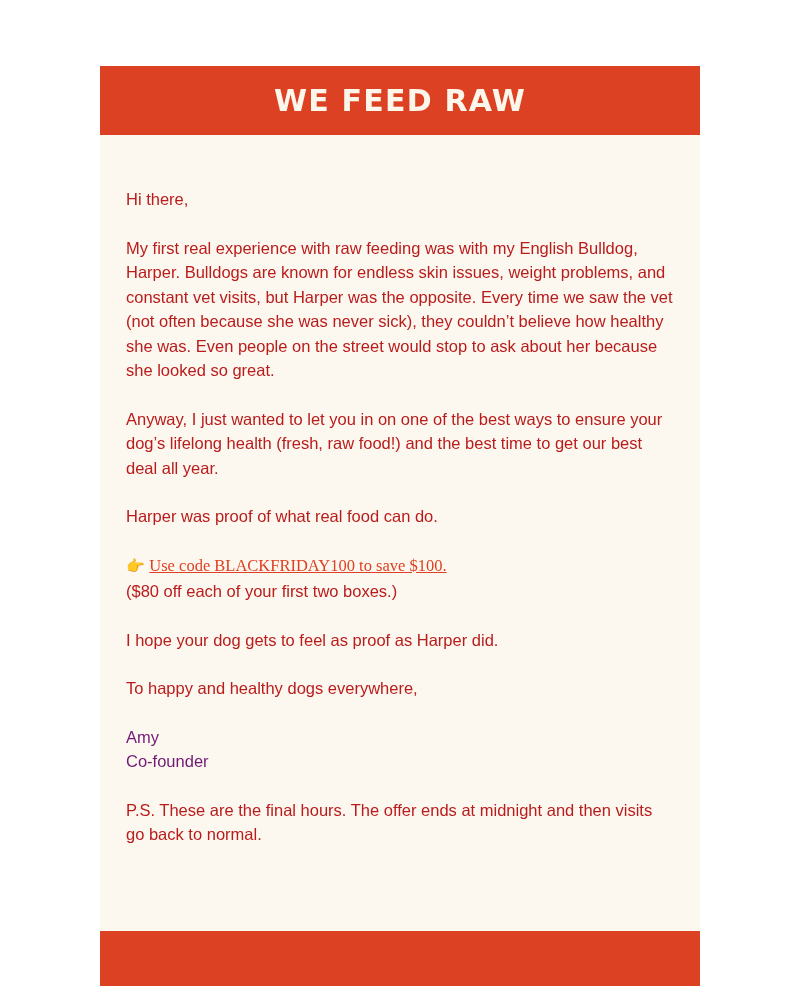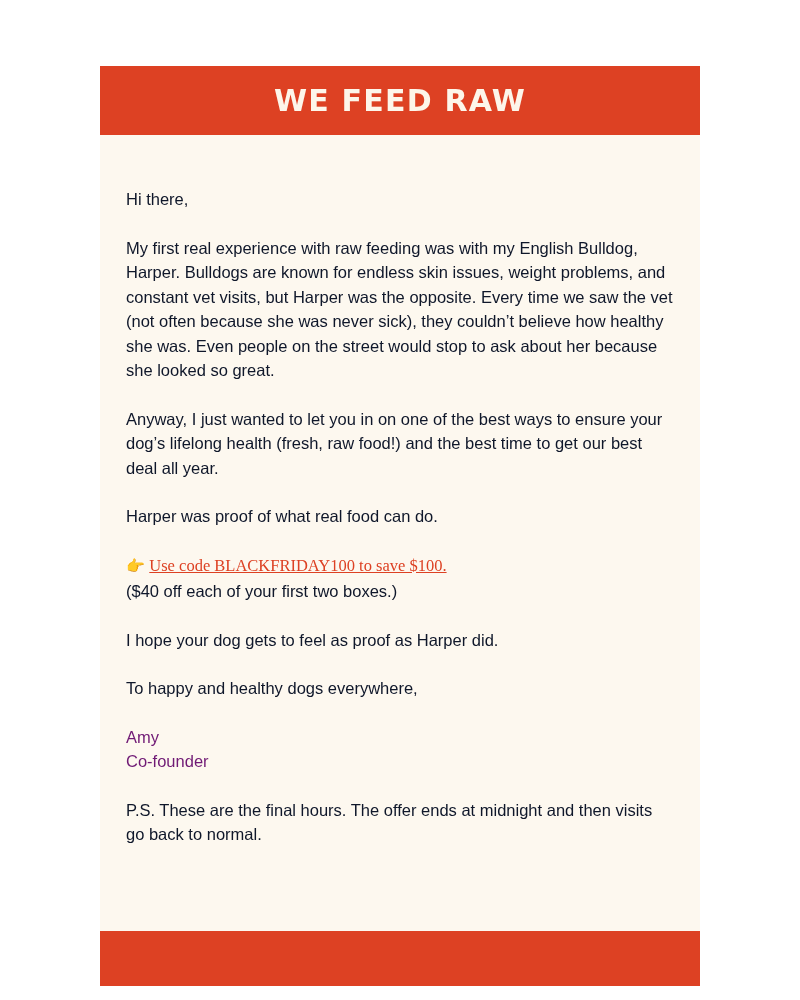--- a/index.html
+++ b/index.html
@@ -43,21 +43,21 @@
     background: #fdf8ef;
     padding: 52px 24px 60px 24px;
     min-height: 740px;
     box-sizing: border-box;
   }
   .body-inner {
     width: 548px;
     margin: 0 auto;
   }
   .para {
-    color: #0f172a;
+    color: #b91c1c;
     font-size: 16.5px;
     line-height: 24.5px;
     margin: 0 0 24px 0;
     font-family: "Liberation Sans", sans-serif;
   }
   .para.tight {
     margin-bottom: 0;
   }
   .promo-line {
     margin: 0 0 1px 0;
@@ -103,21 +103,21 @@
         <p class="para">My first real experience with raw feeding was with my English Bulldog, Harper. Bulldogs are known for endless skin issues, weight problems, and constant vet visits, but Harper was the opposite. Every time we saw the vet (not often because she was never sick), they couldn’t believe how healthy she was. Even people on the street would stop to ask about her because she looked so great.</p>
 
         <p class="para">Anyway, I just wanted to let you in on one of the best ways to ensure your dog’s lifelong health (fresh, raw food!) and the best time to get our best deal all year.</p>
 
         <p class="para">Harper was proof of what real food can do.</p>
 
         <p class="promo-line">
           <span class="promo-emoji">👉</span>
           <a class="promo-link" href="#">Use code BLACKFRIDAY100 to save $100.</a>
         </p>
-        <p class="para">($40 off each of your first two boxes.)</p>
+        <p class="para">($80 off each of your first two boxes.)</p>
 
         <p class="para">I hope your dog gets to feel as proof as Harper did.</p>
 
         <p class="para tight">To happy and healthy dogs everywhere,</p>
 
         <div class="spacer-24"></div>
 
         <p class="signature-line">Amy</p>
         <p class="signature-line">Co-founder</p>
 

